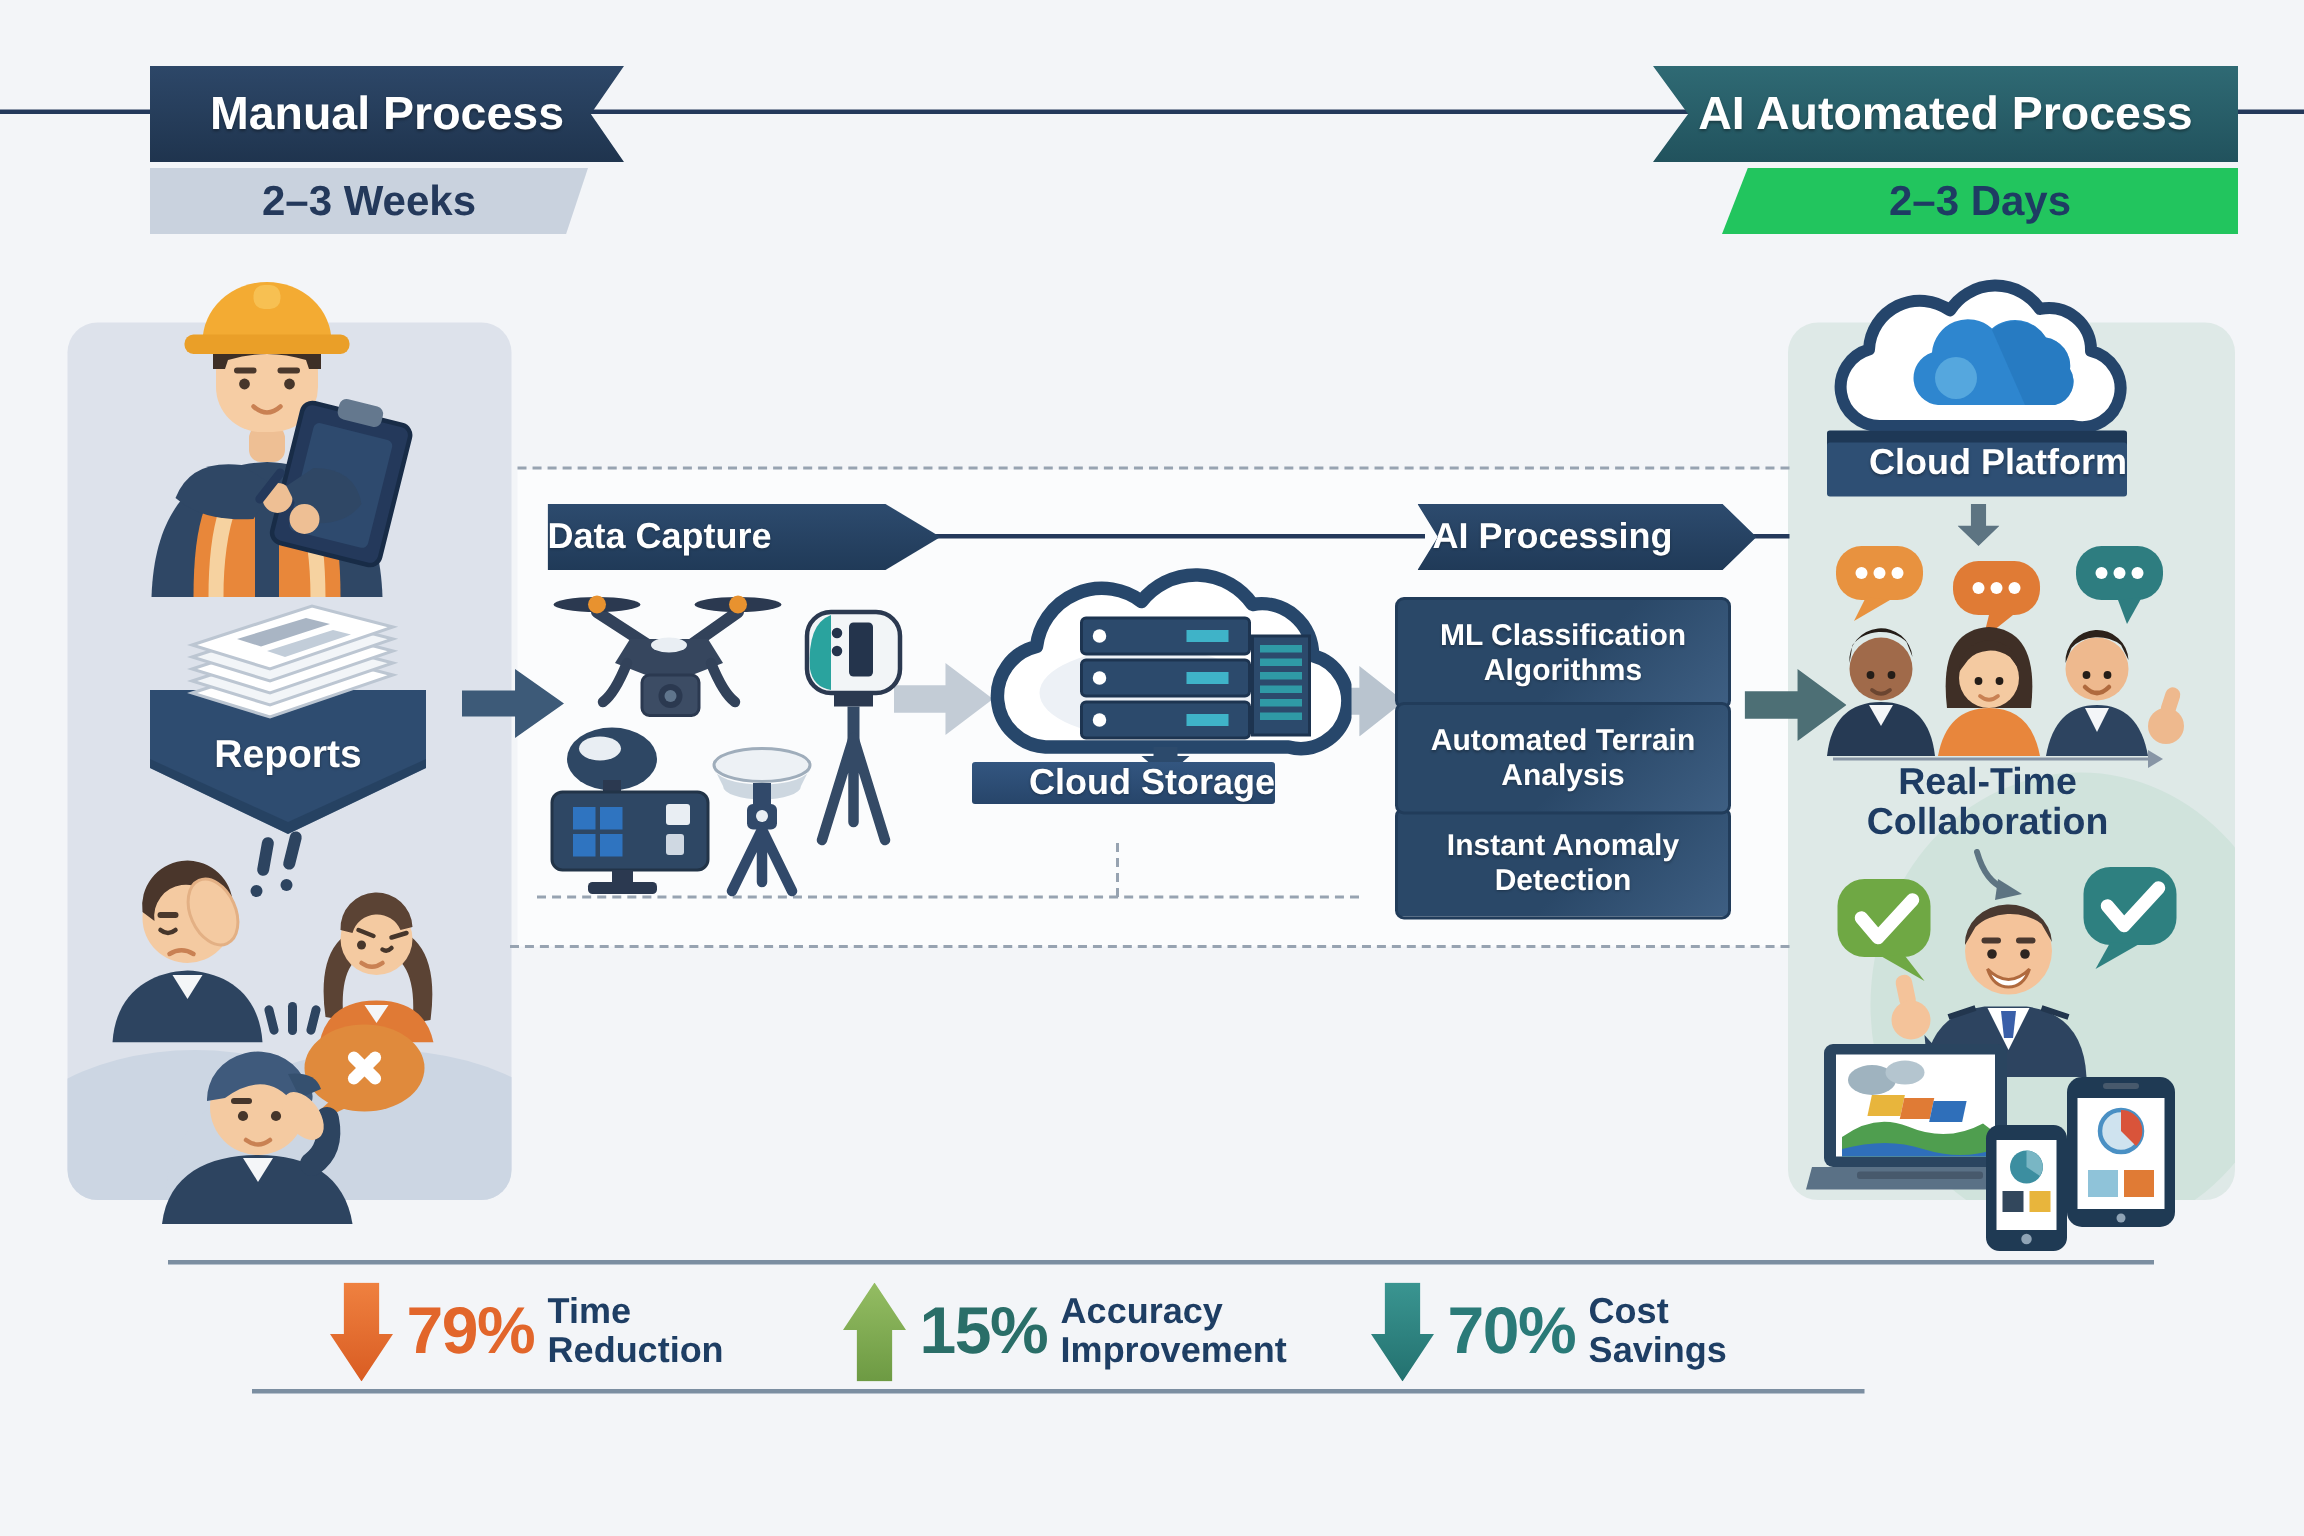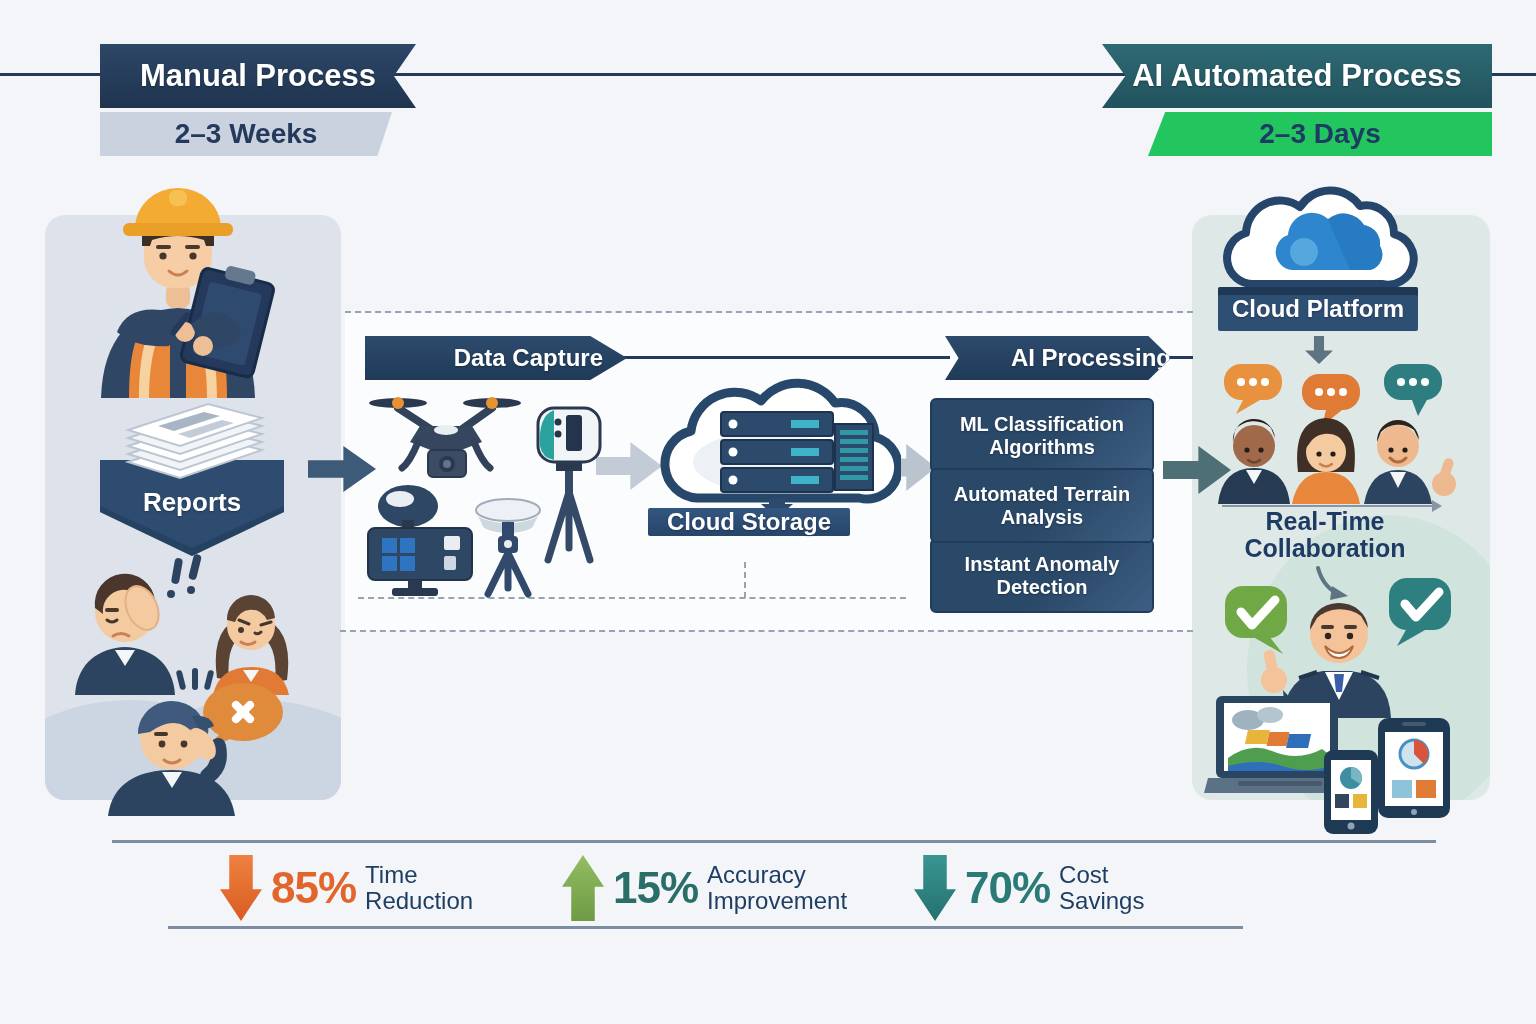--- a/index.html
+++ b/index.html
@@ -25,35 +25,35 @@
 
   
   .panel{border-radius:20px;z-index:1;}
   .panel-left{left:45px;top:215px;width:296px;height:585px;background:#dde2eb;}
   .panel-right{left:1192px;top:215px;width:298px;height:585px;background:#dee9e7;}
   .panel-clip{position:absolute;inset:0;border-radius:20px;overflow:hidden;}
   .hill{position:absolute;background:#ccd6e3;border-radius:50%;}
   .blob{position:absolute;background:#d0e3dc;border-radius:50%;}
 
   
-  .flowband{display:flex;align-items:center;justify-content:flex-end;color:#fff;font-weight:bold;
+  .flowband{display:flex;align-items:center;justify-content:flex-start;color:#fff;font-weight:bold;
      font-size:24px;background:linear-gradient(180deg,#2d4b6e,#203a58);z-index:4;text-shadow:0 1px 2px rgba(0,0,0,.3);}
   .dc-band{left:365px;top:336px;width:262px;height:44px;
      clip-path:polygon(0 0,86% 0,100% 50%,86% 100%,0 100%);padding-right:24px;box-sizing:border-box;}
   .ai-band{left:945px;top:336px;width:226px;height:44px;
      clip-path:polygon(0 0,90% 0,100% 50%,90% 100%,0 100%,6% 50%);padding-left:10px;box-sizing:border-box;}
   .connline{top:356px;height:3px;background:#24395b;z-index:3;}
 
   .dash-h{border-top:2px dashed #97a3b1;z-index:2;}
   .dash-v{border-left:2px dashed #97a3b1;z-index:2;}
 
   .flow-arrow{z-index:3;}
   .arr-right{clip-path:polygon(0 31%,52% 31%,52% 0,100% 50%,52% 100%,52% 69%,0 69%);}
 
-  .navy-label{display:flex;align-items:center;justify-content:center;color:#fff;font-weight:bold;
+  .navy-label{display:flex;align-items:center;justify-content:flex-end;color:#fff;font-weight:bold;
      z-index:4;text-shadow:0 1px 2px rgba(0,0,0,.3);}
   .cs-label{left:648px;top:508px;width:202px;height:28px;font-size:24px;
      background:linear-gradient(180deg,#335680,#27456a);border-radius:2px;}
   .cp-box{left:1218px;top:287px;width:200px;height:44px;font-size:24px;
      background:#2e4f74;border-radius:2px;box-shadow:inset 0 8px 0 rgba(12,28,50,.45);}
 
   .ai-box{left:930px;width:224px;height:75px;display:flex;align-items:center;justify-content:center;
      text-align:center;color:#fff;font-weight:bold;font-size:20px;line-height:1.12;
      background:linear-gradient(135deg,#2a4868 55%,#3e5f83);border:2px solid #213c5a;border-radius:6px;
      box-sizing:border-box;padding:4px 14px;z-index:4;text-shadow:0 1px 2px rgba(0,0,0,.3);}
@@ -70,21 +70,21 @@
   .reports-text{left:92px;top:487px;width:200px;text-align:center;color:#fff;font-weight:bold;
      font-size:26px;z-index:5;text-shadow:0 1px 2px rgba(0,0,0,.35);}
 
   
   .sline{background:#7b8ea1;z-index:2;}
   .stat{display:flex;align-items:center;gap:9px;height:68px;z-index:4;}
   .stat-arrow{width:42px;height:66px;}
   .dirdown{clip-path:polygon(22% 0,78% 0,78% 52%,100% 52%,50% 100%,0 52%,22% 52%);}
   .dirup{clip-path:polygon(50% 0,100% 48%,78% 48%,78% 100%,22% 100%,22% 48%,0 48%);}
   .stat-value{font-size:44px;font-weight:bold;letter-spacing:-1px;}
-  .stat-label{font-size:24px;font-weight:normal;color:#1e3e64;line-height:1.08;}
+  .stat-label{font-size:24px;font-weight:bold;color:#1e3e64;line-height:1.08;}
 </style>
 </head>
 <body>
 
 <div id="canvas">
 
   <div class="abs topline"></div>
   <div class="abs mid-bg"></div>
 
   <div class="abs ribbon ribbon-left">
@@ -442,21 +442,21 @@
       <rect x="149" y="102" width="14" height="14" fill="#e8b53c"></rect>
       <circle cx="147" cy="134" r="3.5" fill="#8fa3b5"></circle>
     </g>
   </svg>
 
   <div class="abs sline" style="left:112px;top:840px;width:1324px;height:3px;"></div>
   <div class="abs sline" style="left:168px;top:926px;width:1075px;height:3px;"></div>
 
   <div class="abs stat" style="left:220px;top:854px;">
     <div class="stat-arrow dirdown" style="background:linear-gradient(180deg,#ef8140,#d95c22);"></div>
-    <span class="stat-value" style="color:#e2662b;">85%</span>
+    <span class="stat-value" style="color:#e2662b;">79%</span>
     <span class="stat-label" style="width:122px;">Time Reduction</span>
   </div>
   <div class="abs stat" style="left:562px;top:854px;">
     <div class="stat-arrow dirup" style="background:linear-gradient(180deg,#94bd63,#6d9a43);"></div>
     <span class="stat-value" style="color:#2a6e68;">15%</span>
     <span class="stat-label" style="width:170px;">Accuracy Improvement</span>
   </div>
   <div class="abs stat" style="left:914px;top:854px;">
     <div class="stat-arrow dirdown" style="background:linear-gradient(180deg,#3a9591,#23716f);"></div>
     <span class="stat-value" style="color:#2a7a78;">70%</span>

